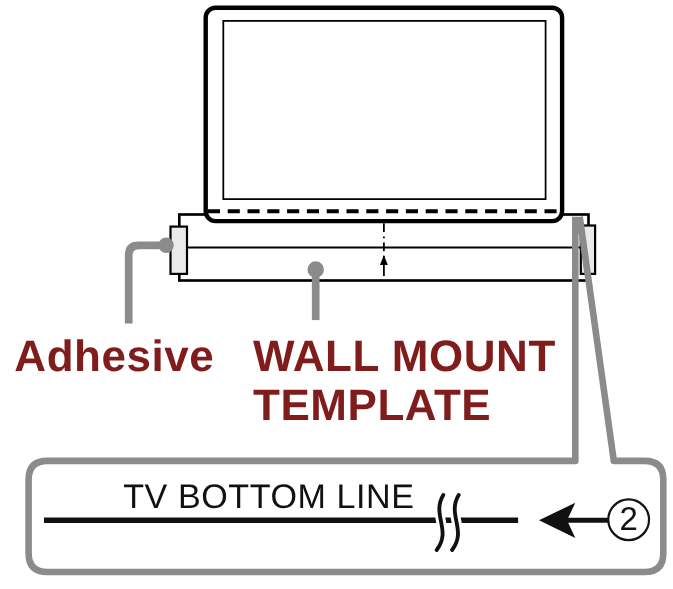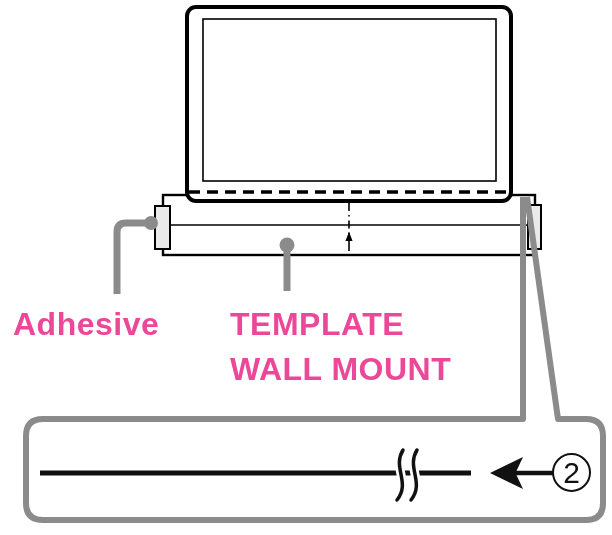--- a/index.html
+++ b/index.html
@@ -17,23 +17,23 @@
   }
   #diagram-svg {
     position: absolute;
     left: 0;
     top: 0;
     width: 612px;
     height: 535px;
   }
   .label {
     position: absolute;
-    color: #ec4899;
+    color: #7f1d1d;
     font-weight: 700;
-    font-size: 32px;
+    font-size: 40px;
     line-height: 45px;
     letter-spacing: 0.5px;
     white-space: nowrap;
   }
   #adhesive-label { left: 13px; top: 302px; }
   #template-label { left: 230px; top: 302px; }
   #tv-bottom-line-label {
     position: absolute;
     left: 112px;
     top: 436px;
@@ -104,20 +104,21 @@
       <line x1="514" y1="473" x2="553" y2="473" stroke="#111111" stroke-width="4.5"></line>
       <polygon points="490,473 523,457 515.5,473 523,489" fill="#111111"></polygon>
     </g>
   </svg>
 
   <div class="label" id="adhesive-label">
     <div>Adhesive</div>
   </div>
 
   <div class="label" id="template-label">
+    <div>WALL MOUNT</div>
     <div>TEMPLATE</div>
-    <div>WALL MOUNT</div>
   </div>
 
+  <div id="tv-bottom-line-label">TV BOTTOM LINE</div>
 
   <div id="step-badge">2</div>
 
 </div>
 
 </body></html>

